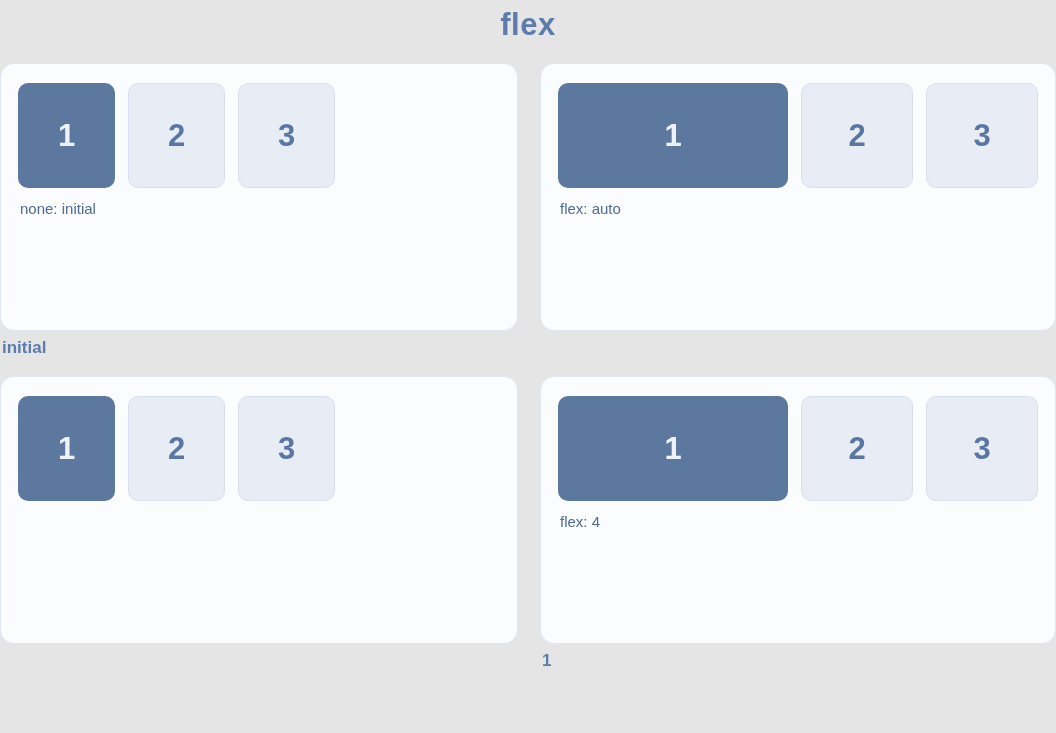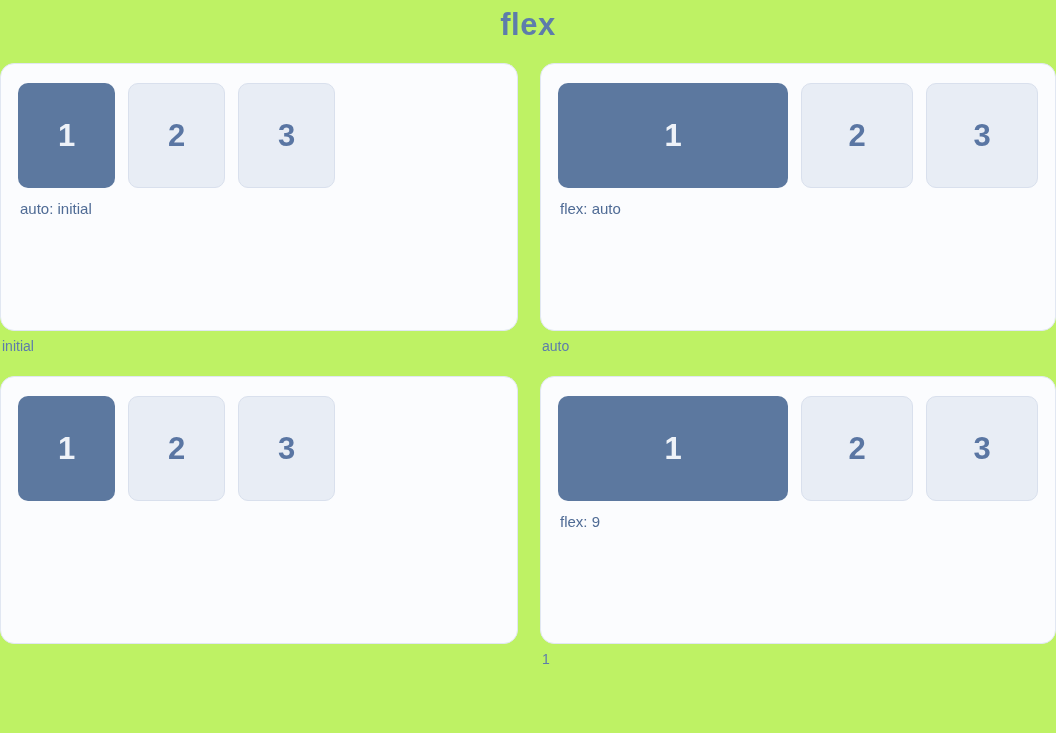--- a/index.html
+++ b/index.html
@@ -6,21 +6,21 @@
     margin: 0;
     padding: 0;
     background: #ffffff;
     font-family: "Liberation Sans", "DejaVu Sans", sans-serif;
   }
   .page {
     width: 1056px;
     height: 733px;
     box-sizing: border-box;
     overflow: hidden;
-    background: #bef264;
+    background: #e5e5e5;
   }
   .page-title {
     margin: 0;
     padding-top: 5px;
     height: 39px;
     line-height: 39px;
     text-align: center;
     font-size: 31px;
     font-weight: 700;
     letter-spacing: 0.5px;
@@ -77,74 +77,73 @@
   .panel-caption {
     margin-top: 12px;
     padding-left: 2px;
     font-size: 15px;
     font-weight: 500;
     color: var(--caption-text, #4f6b95);
   }
   .panel-label {
     margin: 7px 0 0 2px;
     height: 21px;
-    font-size: 14px;
-    font-weight: 400;
+    font-size: 17px;
+    font-weight: 700;
     color: var(--heading-text, #5d7cab);
   }
 </style>
 </head>
 <body>
 
 <div class="page">
 
   <h1 class="page-title">flex</h1>
 
   <div class="demo-grid">
 
     <section class="cell">
       <div class="panel">
         <div class="flex-row">
           <div class="box box--accent">1</div>
           <div class="box box--light">2</div>
           <div class="box box--light">3</div>
         </div>
-        <div class="panel-caption">auto: initial</div>
+        <div class="panel-caption">none: initial</div>
       </div>
       <div class="panel-label">initial</div>
     </section>
 
     <section class="cell">
       <div class="panel panel--grow">
         <div class="flex-row">
           <div class="box box--accent">1</div>
           <div class="box box--light">2</div>
           <div class="box box--light">3</div>
         </div>
         <div class="panel-caption">flex: auto</div>
       </div>
-      <div class="panel-label">auto</div>
     </section>
 
     <section class="cell">
       <div class="panel">
         <div class="flex-row">
           <div class="box box--accent">1</div>
           <div class="box box--light">2</div>
           <div class="box box--light">3</div>
         </div>
       </div>
     </section>
 
     <section class="cell">
       <div class="panel panel--grow">
         <div class="flex-row">
           <div class="box box--accent">1</div>
           <div class="box box--light">2</div>
           <div class="box box--light">3</div>
         </div>
-        <div class="panel-caption">flex: 9</div>
+        <div class="panel-caption">flex: 4</div>
       </div>
       <div class="panel-label">1</div>
     </section>
 
   </div>
 </div>
 
 </body></html>

